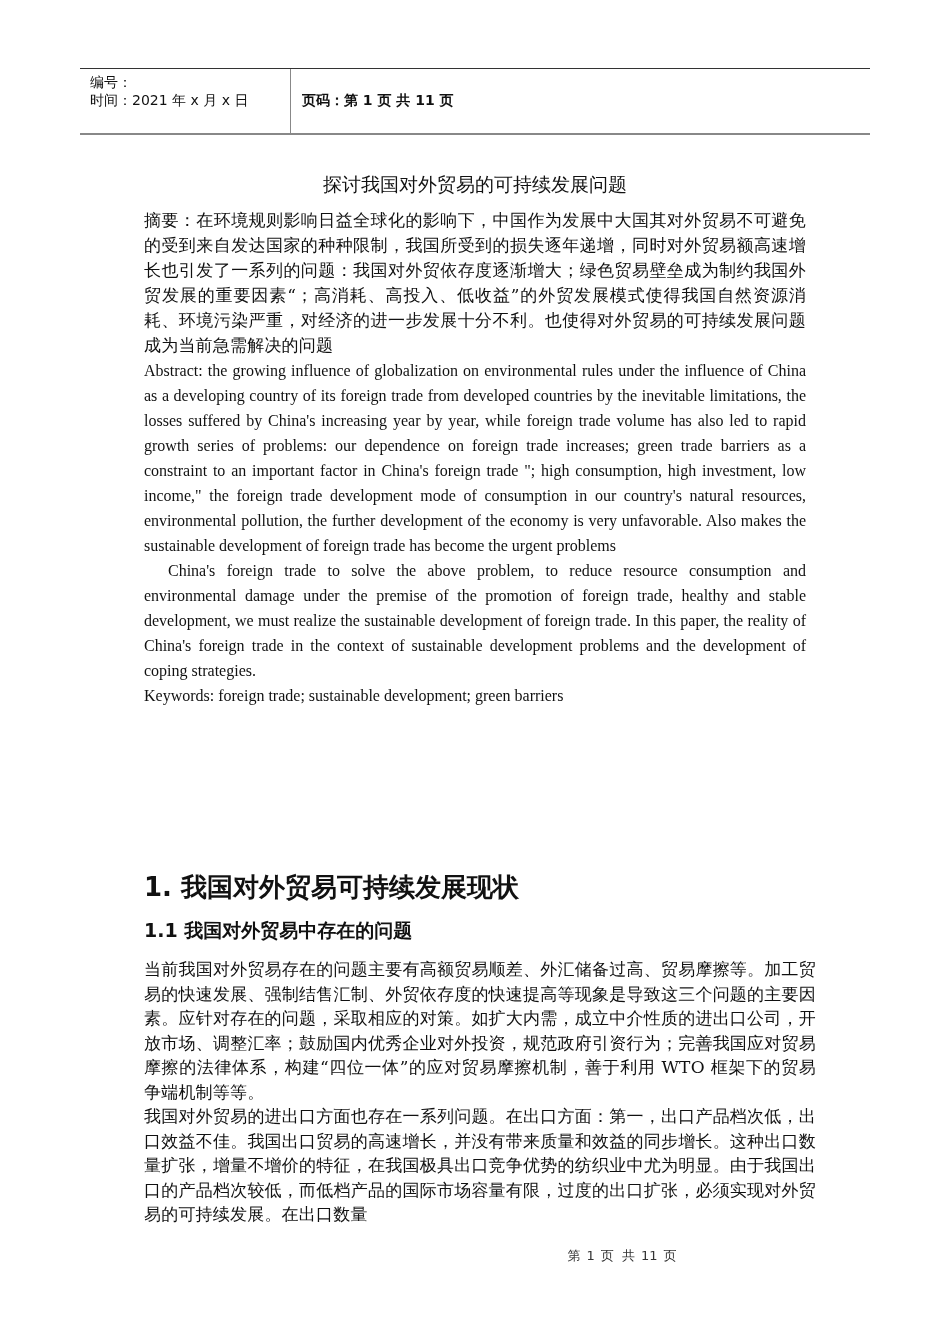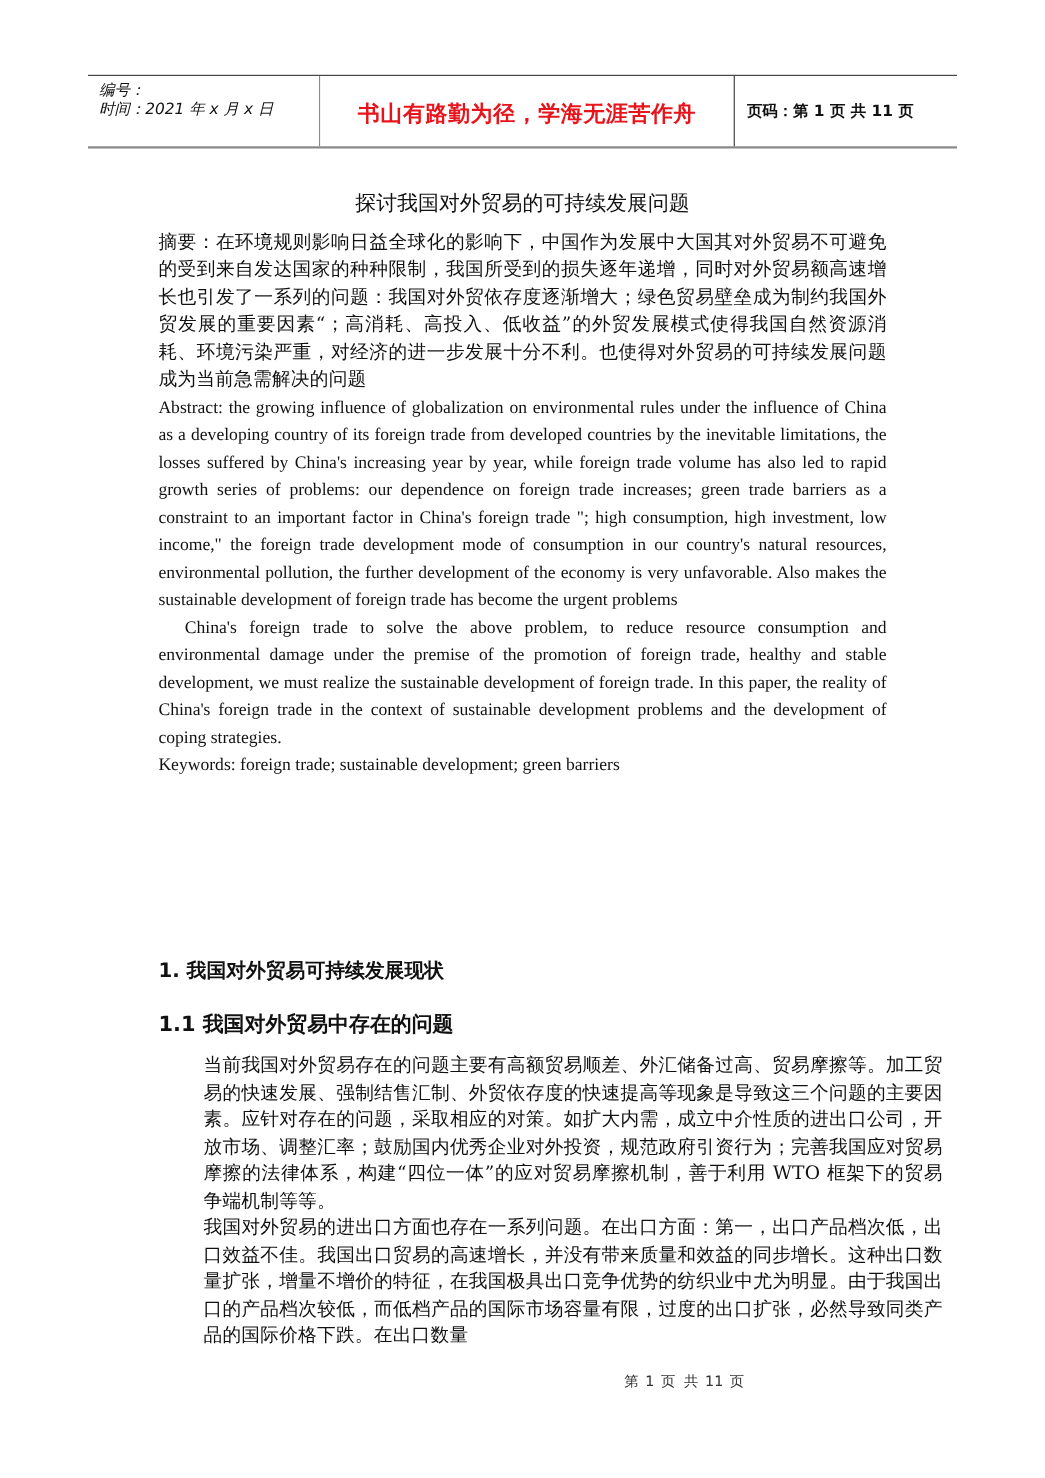--- a/index.html
+++ b/index.html
@@ -30,21 +30,20 @@
       height: 100%;
       font-family: "DejaVu Sans", "Liberation Sans", sans-serif;
       font-size: 14px;
       color: #111;
     }
     .hcell-left {
       width: 211px;
       border-right: 1.5px solid #888888;
       padding: 4px 0 0 10px;
       line-height: 18px;
-      font-style: italic;
     }
     .hcell-mid {
       width: 377px;
       border-right: 1.5px solid #333333;
       display: flex;
       align-items: center;
       justify-content: center;
       color: #e8141c;
       font-size: 20px;
       font-weight: bold;
@@ -87,41 +86,40 @@
     .en-para {
       font-family: Liberation Serif, serif;
       font-size: 16px;
       line-height: 25px;
       margin: 0;
       text-align: justify;
     }
     .en-para.indent { text-indent: 24px; }
     .h1 {
       font-family: "DejaVu Sans", "Liberation Sans", sans-serif;
-      font-size: 18px;
+      font-size: 26px;
       margin: 0;
       position: absolute;
       left: 144px;
       top: 870px;
       text-align: center;
     }
     .h2 {
       font-family: "DejaVu Sans", "Liberation Sans", sans-serif;
       font-size: 19px;
       margin: 0;
       position: absolute;
       left: 144px;
       top: 918px;
     }
     .body2 {
       position: absolute;
       left: 144px;
       top: 957px;
       width: 672px;
-      margin-left: 41px;
     }
     .body2 .cn-para {
       font-size: 17px;
       line-height: 24.5px;
     }
     .footer {
       position: absolute;
       left: 0;
       top: 1247px;
       width: 1244px;
@@ -134,40 +132,37 @@
     .footer span { margin: 0 3px; }
   </style>
 </head>
 <body>
 
 <div class="header-table">
   <div class="hcell hcell-left">
     <div>编号：</div>
     <div>时间：2021 年 x 月 x 日</div>
   </div>
-  <div class="hcell hcell-mid">
-    <span>书山有路勤为径，学海无涯苦作舟</span>
-  </div>
   <div class="hcell hcell-right">
     <span>页码：第 1 页  共 11 页</span>
   </div>
 </div>
 
 <div class="doc-title">探讨我国对外贸易的可持续发展问题</div>
 
 <div class="content">
   <p class="cn-para">摘要：在环境规则影响日益全球化的影响下，中国作为发展中大国其对外贸易不可避免的受到来自发达国家的种种限制，我国所受到的损失逐年递增，同时对外贸易额高速增长也引发了一系列的问题：我国对外贸依存度逐渐增大；绿色贸易壁垒成为制约我国外贸发展的重要因素“；高消耗、高投入、低收益”的外贸发展模式使得我国自然资源消耗、环境污染严重，对经济的进一步发展十分不利。也使得对外贸易的可持续发展问题成为当前急需解决的问题</p>
   <p class="en-para">Abstract: the growing influence of globalization on environmental rules under the influence of China as a developing country of its foreign trade from developed countries by the inevitable limitations, the losses suffered by China's increasing year by year, while foreign trade volume has also led to rapid growth series of problems: our dependence on foreign trade increases; green trade barriers as a constraint to an important factor in China's foreign trade "; high consumption, high investment, low income," the foreign trade development mode of consumption in our country's natural resources, environmental pollution, the further development of the economy is very unfavorable. Also makes the sustainable development of foreign trade has become the urgent problems</p>
   <p class="en-para indent">China's foreign trade to solve the above problem, to reduce resource consumption and environmental damage under the premise of the promotion of foreign trade, healthy and stable development, we must realize the sustainable development of foreign trade. In this paper, the reality of China's foreign trade in the context of sustainable development problems and the development of coping strategies.</p>
   <p class="en-para">Keywords: foreign trade; sustainable development; green barriers</p>
 </div>
 
 <h2 class="h1">1.  我国对外贸易可持续发展现状</h2>
 <h3 class="h2">1.1 我国对外贸易中存在的问题</h3>
 
 <div class="body2">
   <p class="cn-para">当前我国对外贸易存在的问题主要有高额贸易顺差、外汇储备过高、贸易摩擦等。加工贸易的快速发展、强制结售汇制、外贸依存度的快速提高等现象是导致这三个问题的主要因素。应针对存在的问题，采取相应的对策。如扩大内需，成立中介性质的进出口公司，开放市场、调整汇率；鼓励国内优秀企业对外投资，规范政府引资行为；完善我国应对贸易摩擦的法律体系，构建“四位一体”的应对贸易摩擦机制，善于利用 WTO 框架下的贸易争端机制等等。</p>
-  <p class="cn-para">我国对外贸易的进出口方面也存在一系列问题。在出口方面：第一，出口产品档次低，出口效益不佳。我国出口贸易的高速增长，并没有带来质量和效益的同步增长。这种出口数量扩张，增量不增价的特征，在我国极具出口竞争优势的纺织业中尤为明显。由于我国出口的产品档次较低，而低档产品的国际市场容量有限，过度的出口扩张，必然导致同类产品的国际价格下跌。在出口数量</p>
+  <p class="cn-para">我国对外贸易的进出口方面也存在一系列问题。在出口方面：第一，出口产品档次低，出口效益不佳。我国出口贸易的高速增长，并没有带来质量和效益的同步增长。这种出口数量扩张，增量不增价的特征，在我国极具出口竞争优势的纺织业中尤为明显。由于我国出口的产品档次较低，而低档产品的国际市场容量有限，过度的出口扩张，必须实现对外贸易的可持续发展。在出口数量</p>
 </div>
 
 <div class="footer">
   <span>第</span><span>1</span><span>页 共</span><span>11</span><span>页</span>
 </div>
 
 </body></html>

